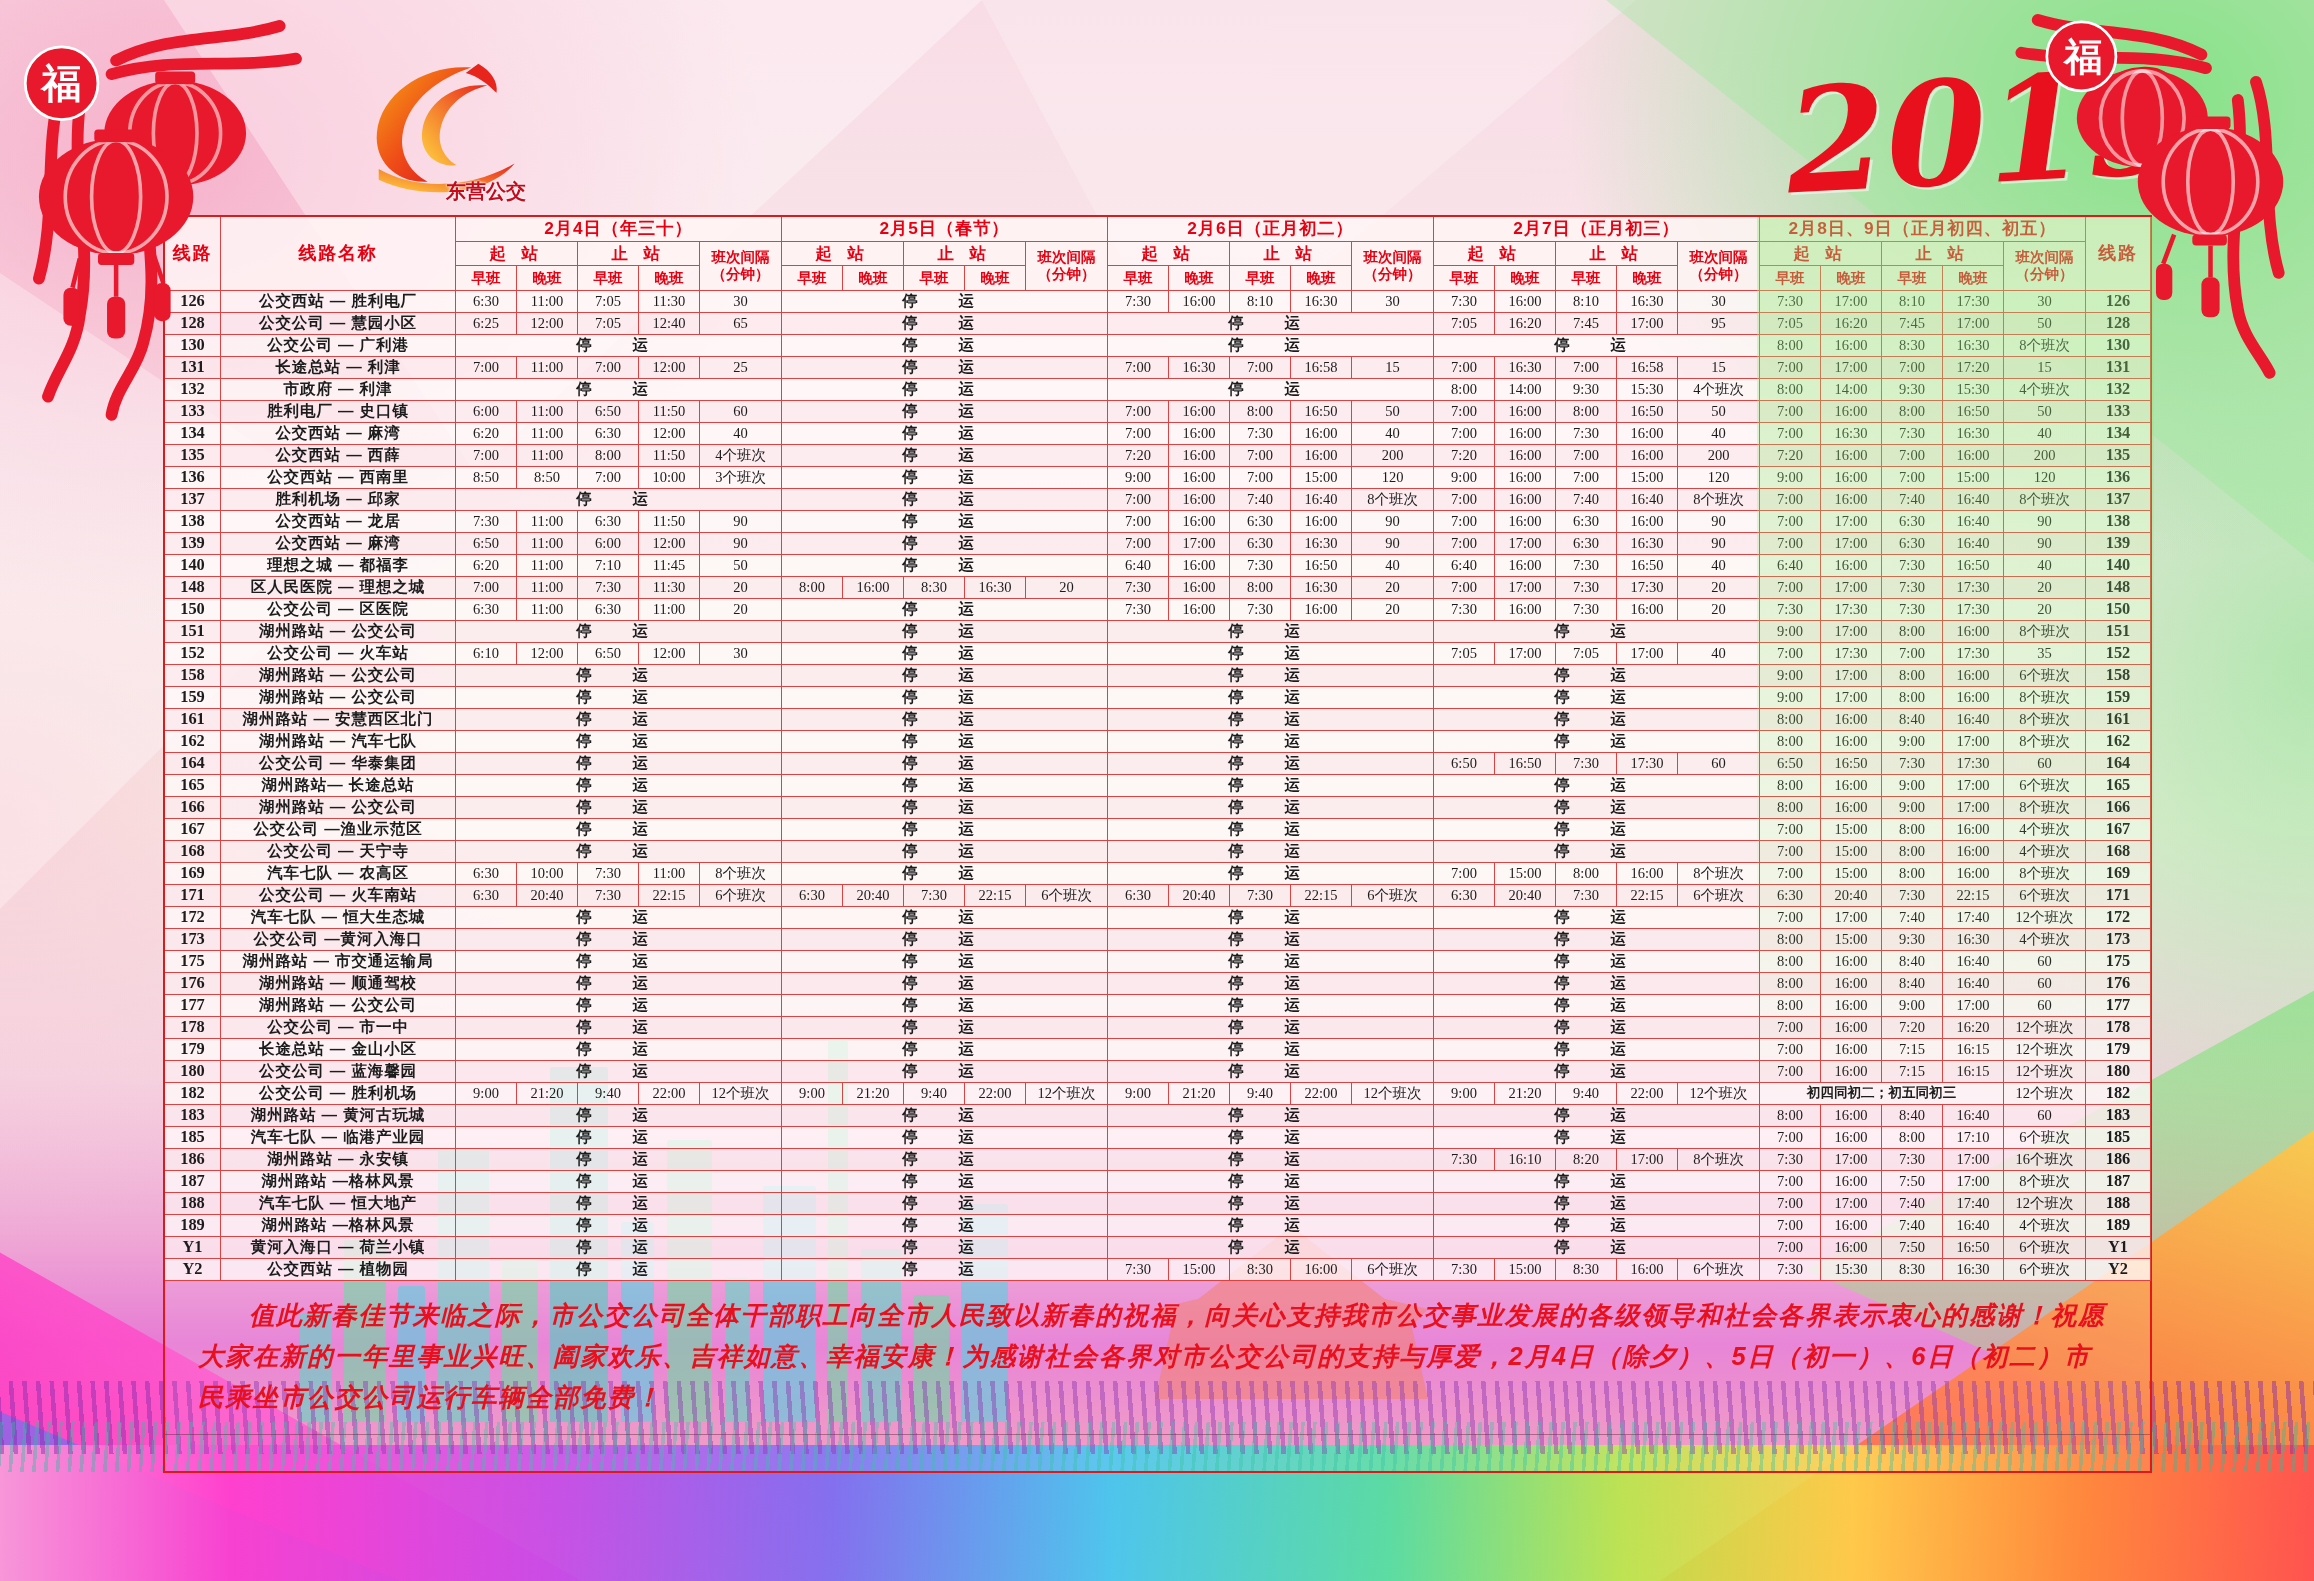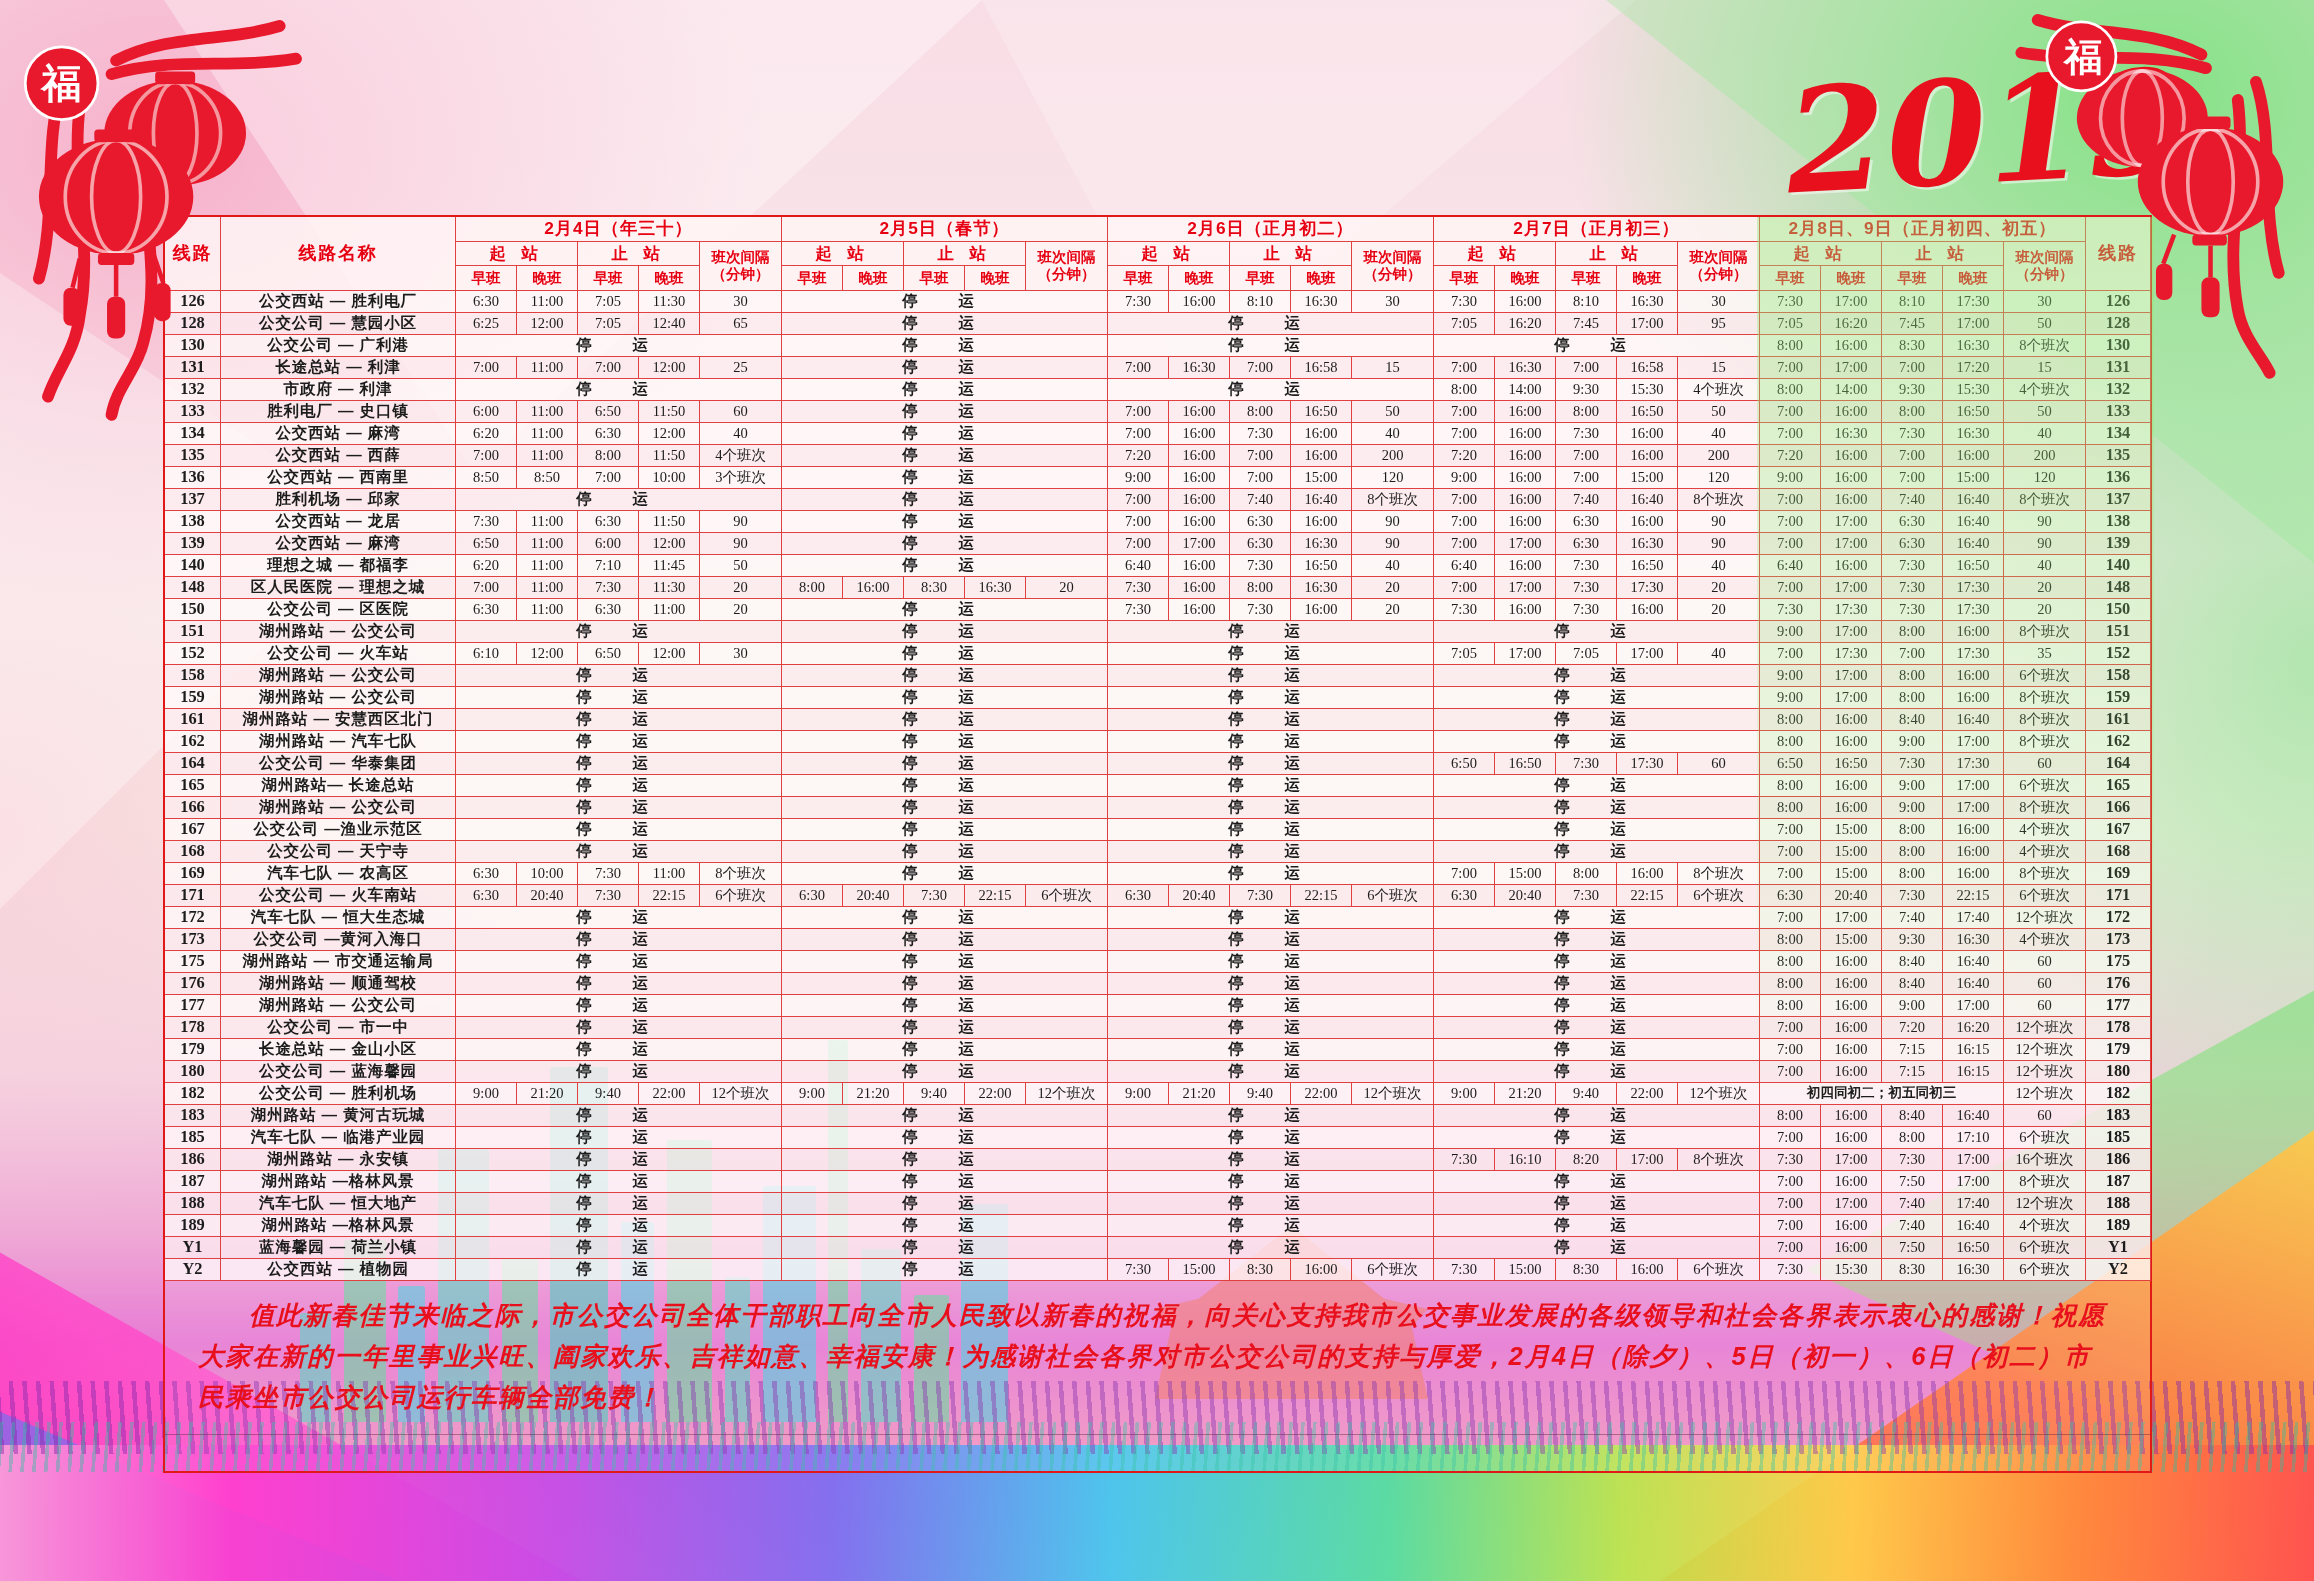--- a/index.html
+++ b/index.html
@@ -150,20 +150,40 @@
     <line x1="110" y1="270" x2="110" y2="305" stroke="#e8192c" stroke-width="5"></line>
     <rect x="100" y="305" width="20" height="44" rx="8" fill="#e8192c"></rect>
     <line x1="150" y1="258" x2="162" y2="290" stroke="#e8192c" stroke-width="5"></line>
     <rect x="152" y="290" width="18" height="40" rx="8" fill="#e8192c"></rect>
     <g>
       <circle cx="252" cy="62" r="38" fill="#e8192c" stroke="#fff" stroke-width="3"></circle>
       <text x="252" y="77" text-anchor="middle" font-size="42" font-weight="bold" fill="#ffffff">福</text>
     </g>
   </svg>
 
+  <div class="brand">
+    <svg width="173" height="145" viewBox="0 0 190 160">
+      <defs>
+        <linearGradient id="lg1" x1="0" y1="0" x2="1" y2="1">
+          <stop offset="0" stop-color="#f7a315"></stop>
+            <stop offset=".5" stop-color="#ef4d18"></stop>
+            <stop offset="1" stop-color="#d9121f"></stop>
+        </linearGradient>
+        <linearGradient id="lg2" x1="0" y1="1" x2="1" y2="0">
+          <stop offset="0" stop-color="#ffd23f"></stop>
+            <stop offset="1" stop-color="#e8251c"></stop>
+        </linearGradient>
+      </defs>
+      <path d="M120,6 C70,2 20,34 16,78 C13,110 38,134 72,132 C50,120 40,98 45,76 C52,42 84,18 120,6 Z" fill="url(#lg1)"></path>
+      <path d="M138,26 C104,22 70,44 66,76 C63,99 80,116 104,114 C88,104 82,88 87,70 C94,46 114,32 138,26 Z" fill="url(#lg2)"></path>
+      <path d="M128,2 C142,10 150,22 148,34 C138,24 128,16 114,12 Z" fill="#e8251c"></path>
+      <path d="M18,118 C60,142 120,140 168,112 C140,146 70,154 18,130 Z" fill="url(#lg2)"></path>
+    </svg>
+    <span class="brand-label">东营公交</span>
+  </div>
 
   <div class="year">2019</div>
 
   <div class="frame">
     <div class="grid" id="grid">
       <div class="green-overlay"></div>
     <div class="cell h hdr" style="grid-area: 1 / 1 / span 3;">线路</div>
         <div class="cell h hdr" style="grid-area: 1 / 2 / span 3;">线路名称</div>
         <div class="cell h hdate" style="grid-area: 1 / 3 / auto / span 5;">2月4日（年三十）</div>
         <div class="cell h hsub" style="grid-area: 2 / 3 / auto / span 2;">起  站</div>
@@ -940,21 +960,21 @@
         <div class="cell stop " style="grid-area: 46 / 8 / auto / span 5;">停　运</div>
         <div class="cell stop " style="grid-area: 46 / 13 / auto / span 5;">停　运</div>
         <div class="cell stop " style="grid-area: 46 / 18 / auto / span 5;">停　运</div>
         <div class="cell time " style="grid-area: 46 / 23;">7:00</div>
         <div class="cell time " style="grid-area: 46 / 24;">16:00</div>
         <div class="cell time " style="grid-area: 46 / 25;">7:40</div>
         <div class="cell time " style="grid-area: 46 / 26;">16:40</div>
         <div class="cell time " style="grid-area: 46 / 27;">4个班次</div>
         <div class="cell num " style="grid-area: 46 / 28;">189</div>
         <div class="cell num alt" style="grid-area: 47 / 1;">Y1</div>
-        <div class="cell name alt" style="grid-area: 47 / 2;">蓝海馨园 — 荷兰小镇</div>
+        <div class="cell name alt" style="grid-area: 47 / 2;">黄河入海口 — 荷兰小镇</div>
         <div class="cell stop alt" style="grid-area: 47 / 3 / auto / span 5;">停　运</div>
         <div class="cell stop alt" style="grid-area: 47 / 8 / auto / span 5;">停　运</div>
         <div class="cell stop alt" style="grid-area: 47 / 13 / auto / span 5;">停　运</div>
         <div class="cell stop alt" style="grid-area: 47 / 18 / auto / span 5;">停　运</div>
         <div class="cell time alt" style="grid-area: 47 / 23;">7:00</div>
         <div class="cell time alt" style="grid-area: 47 / 24;">16:00</div>
         <div class="cell time alt" style="grid-area: 47 / 25;">7:50</div>
         <div class="cell time alt" style="grid-area: 47 / 26;">16:50</div>
         <div class="cell time alt" style="grid-area: 47 / 27;">6个班次</div>
         <div class="cell num alt" style="grid-area: 47 / 28;">Y1</div>

